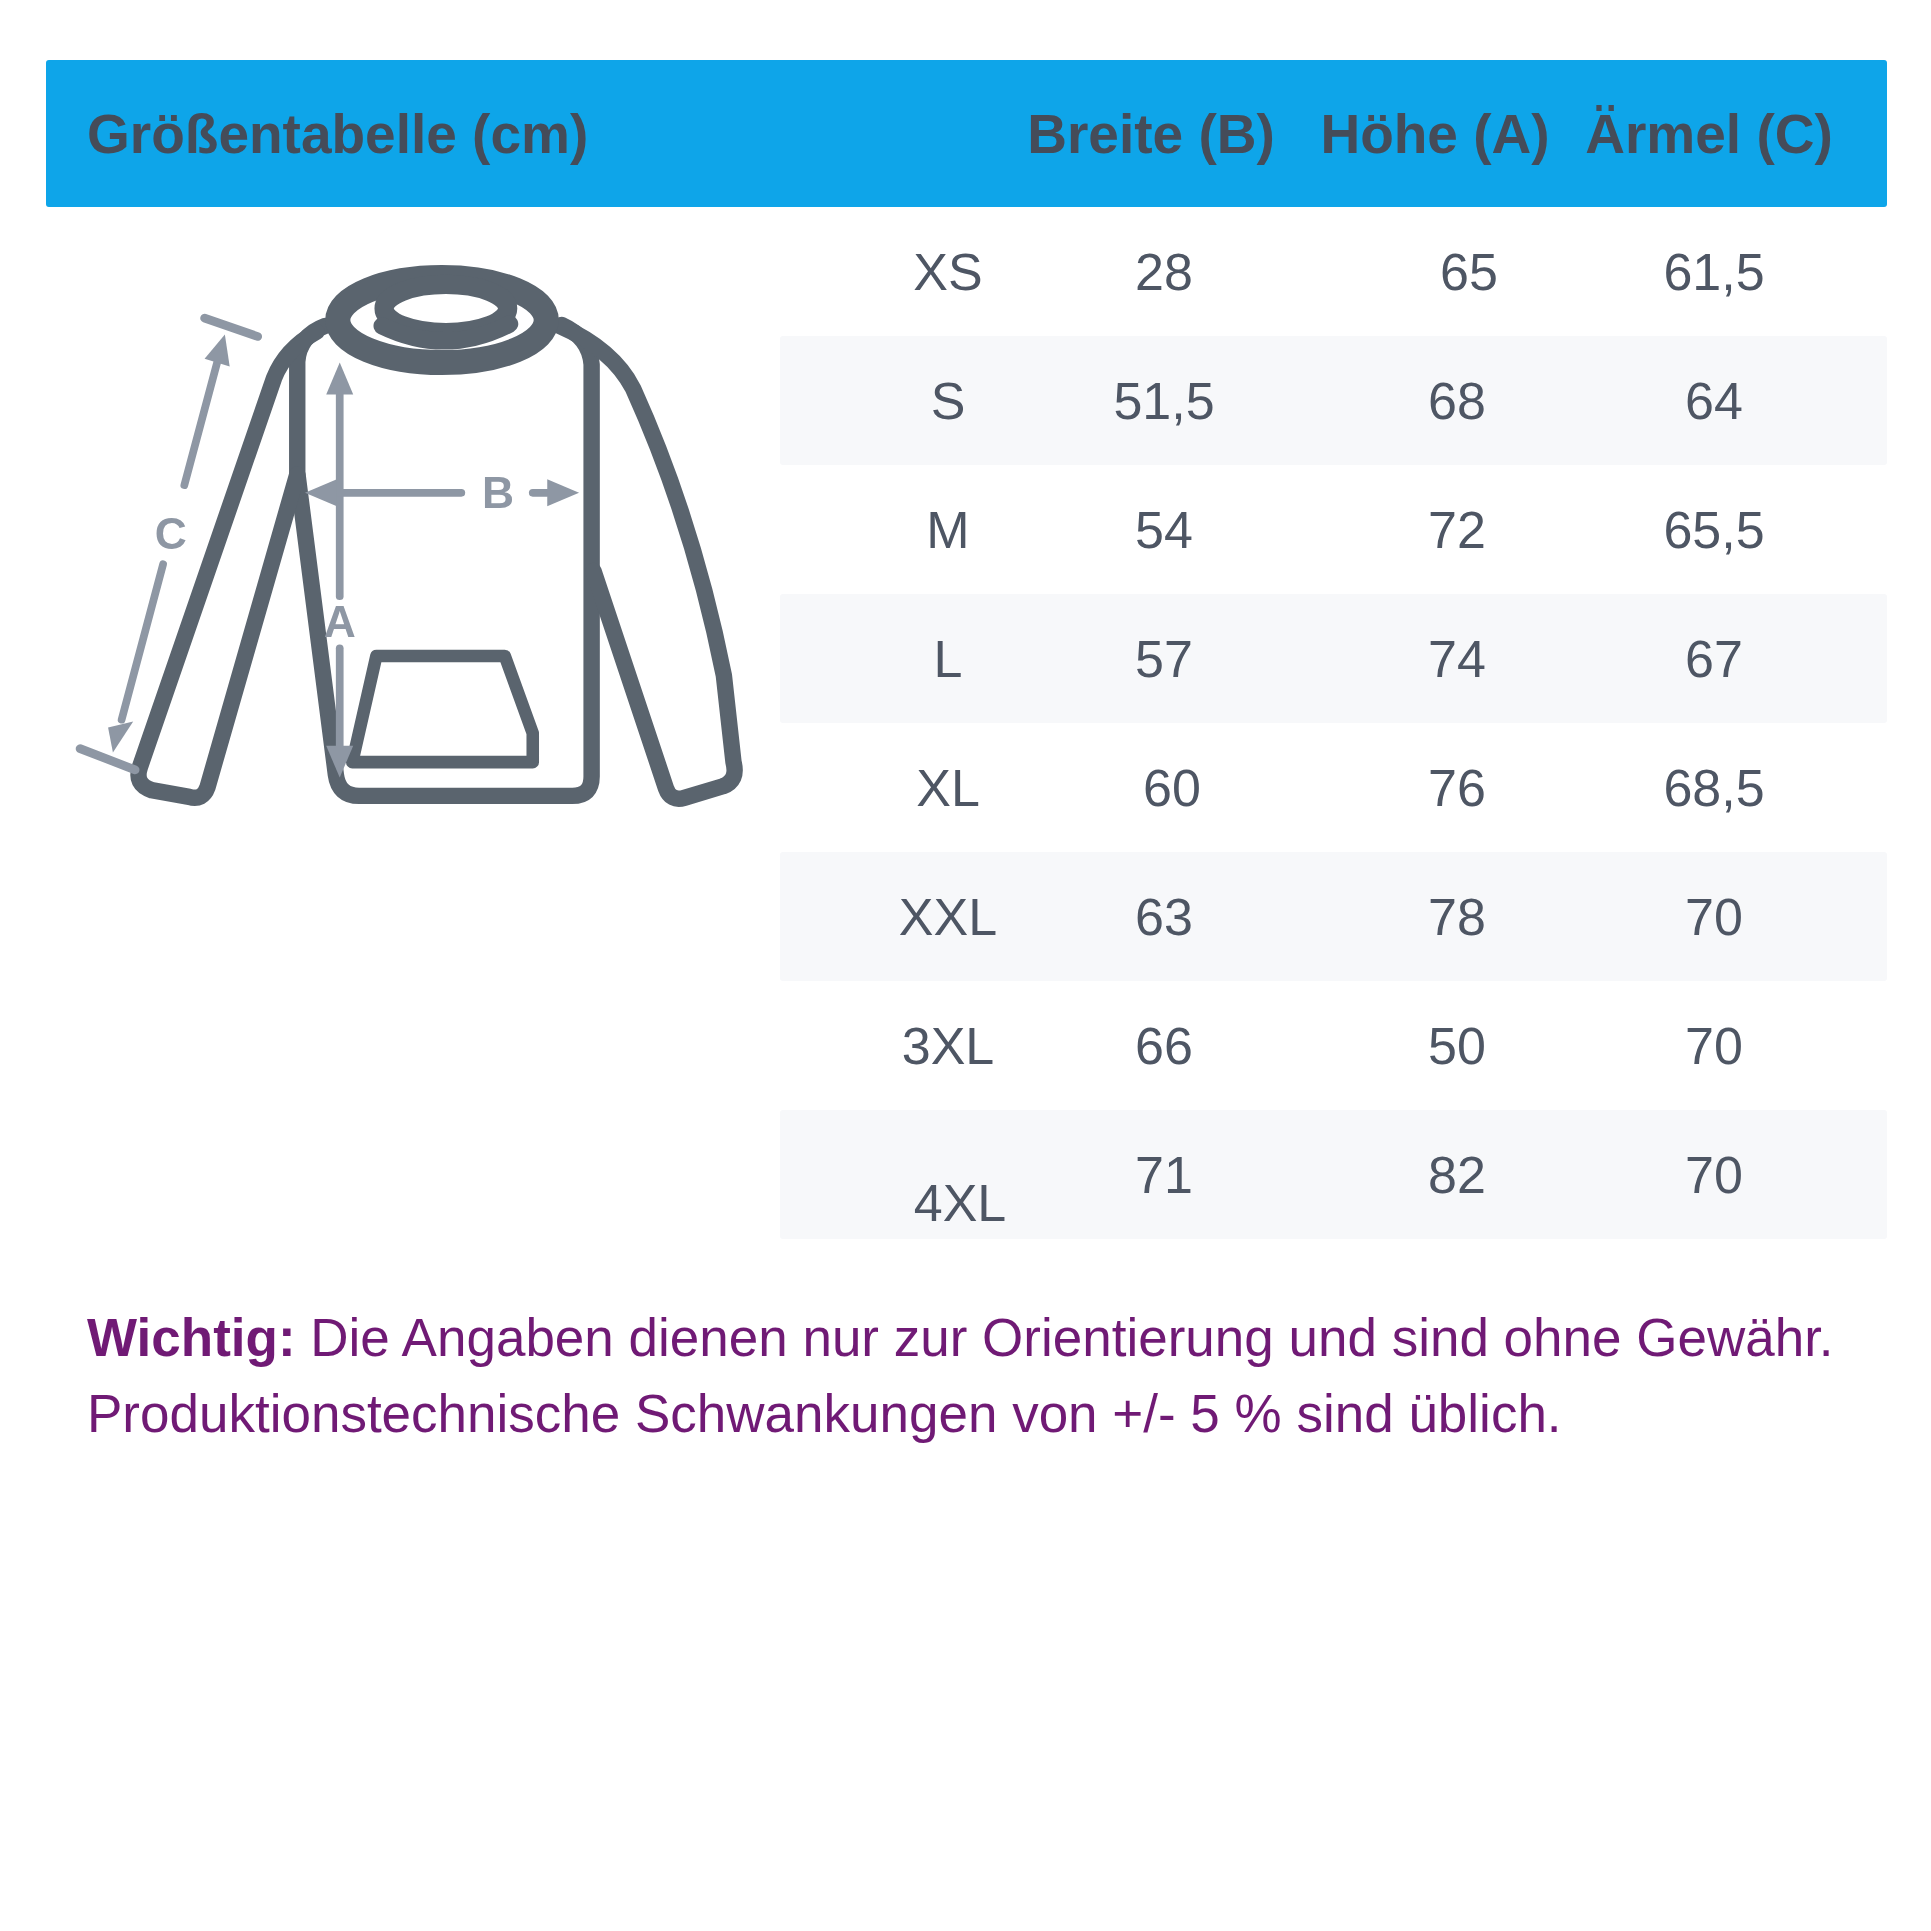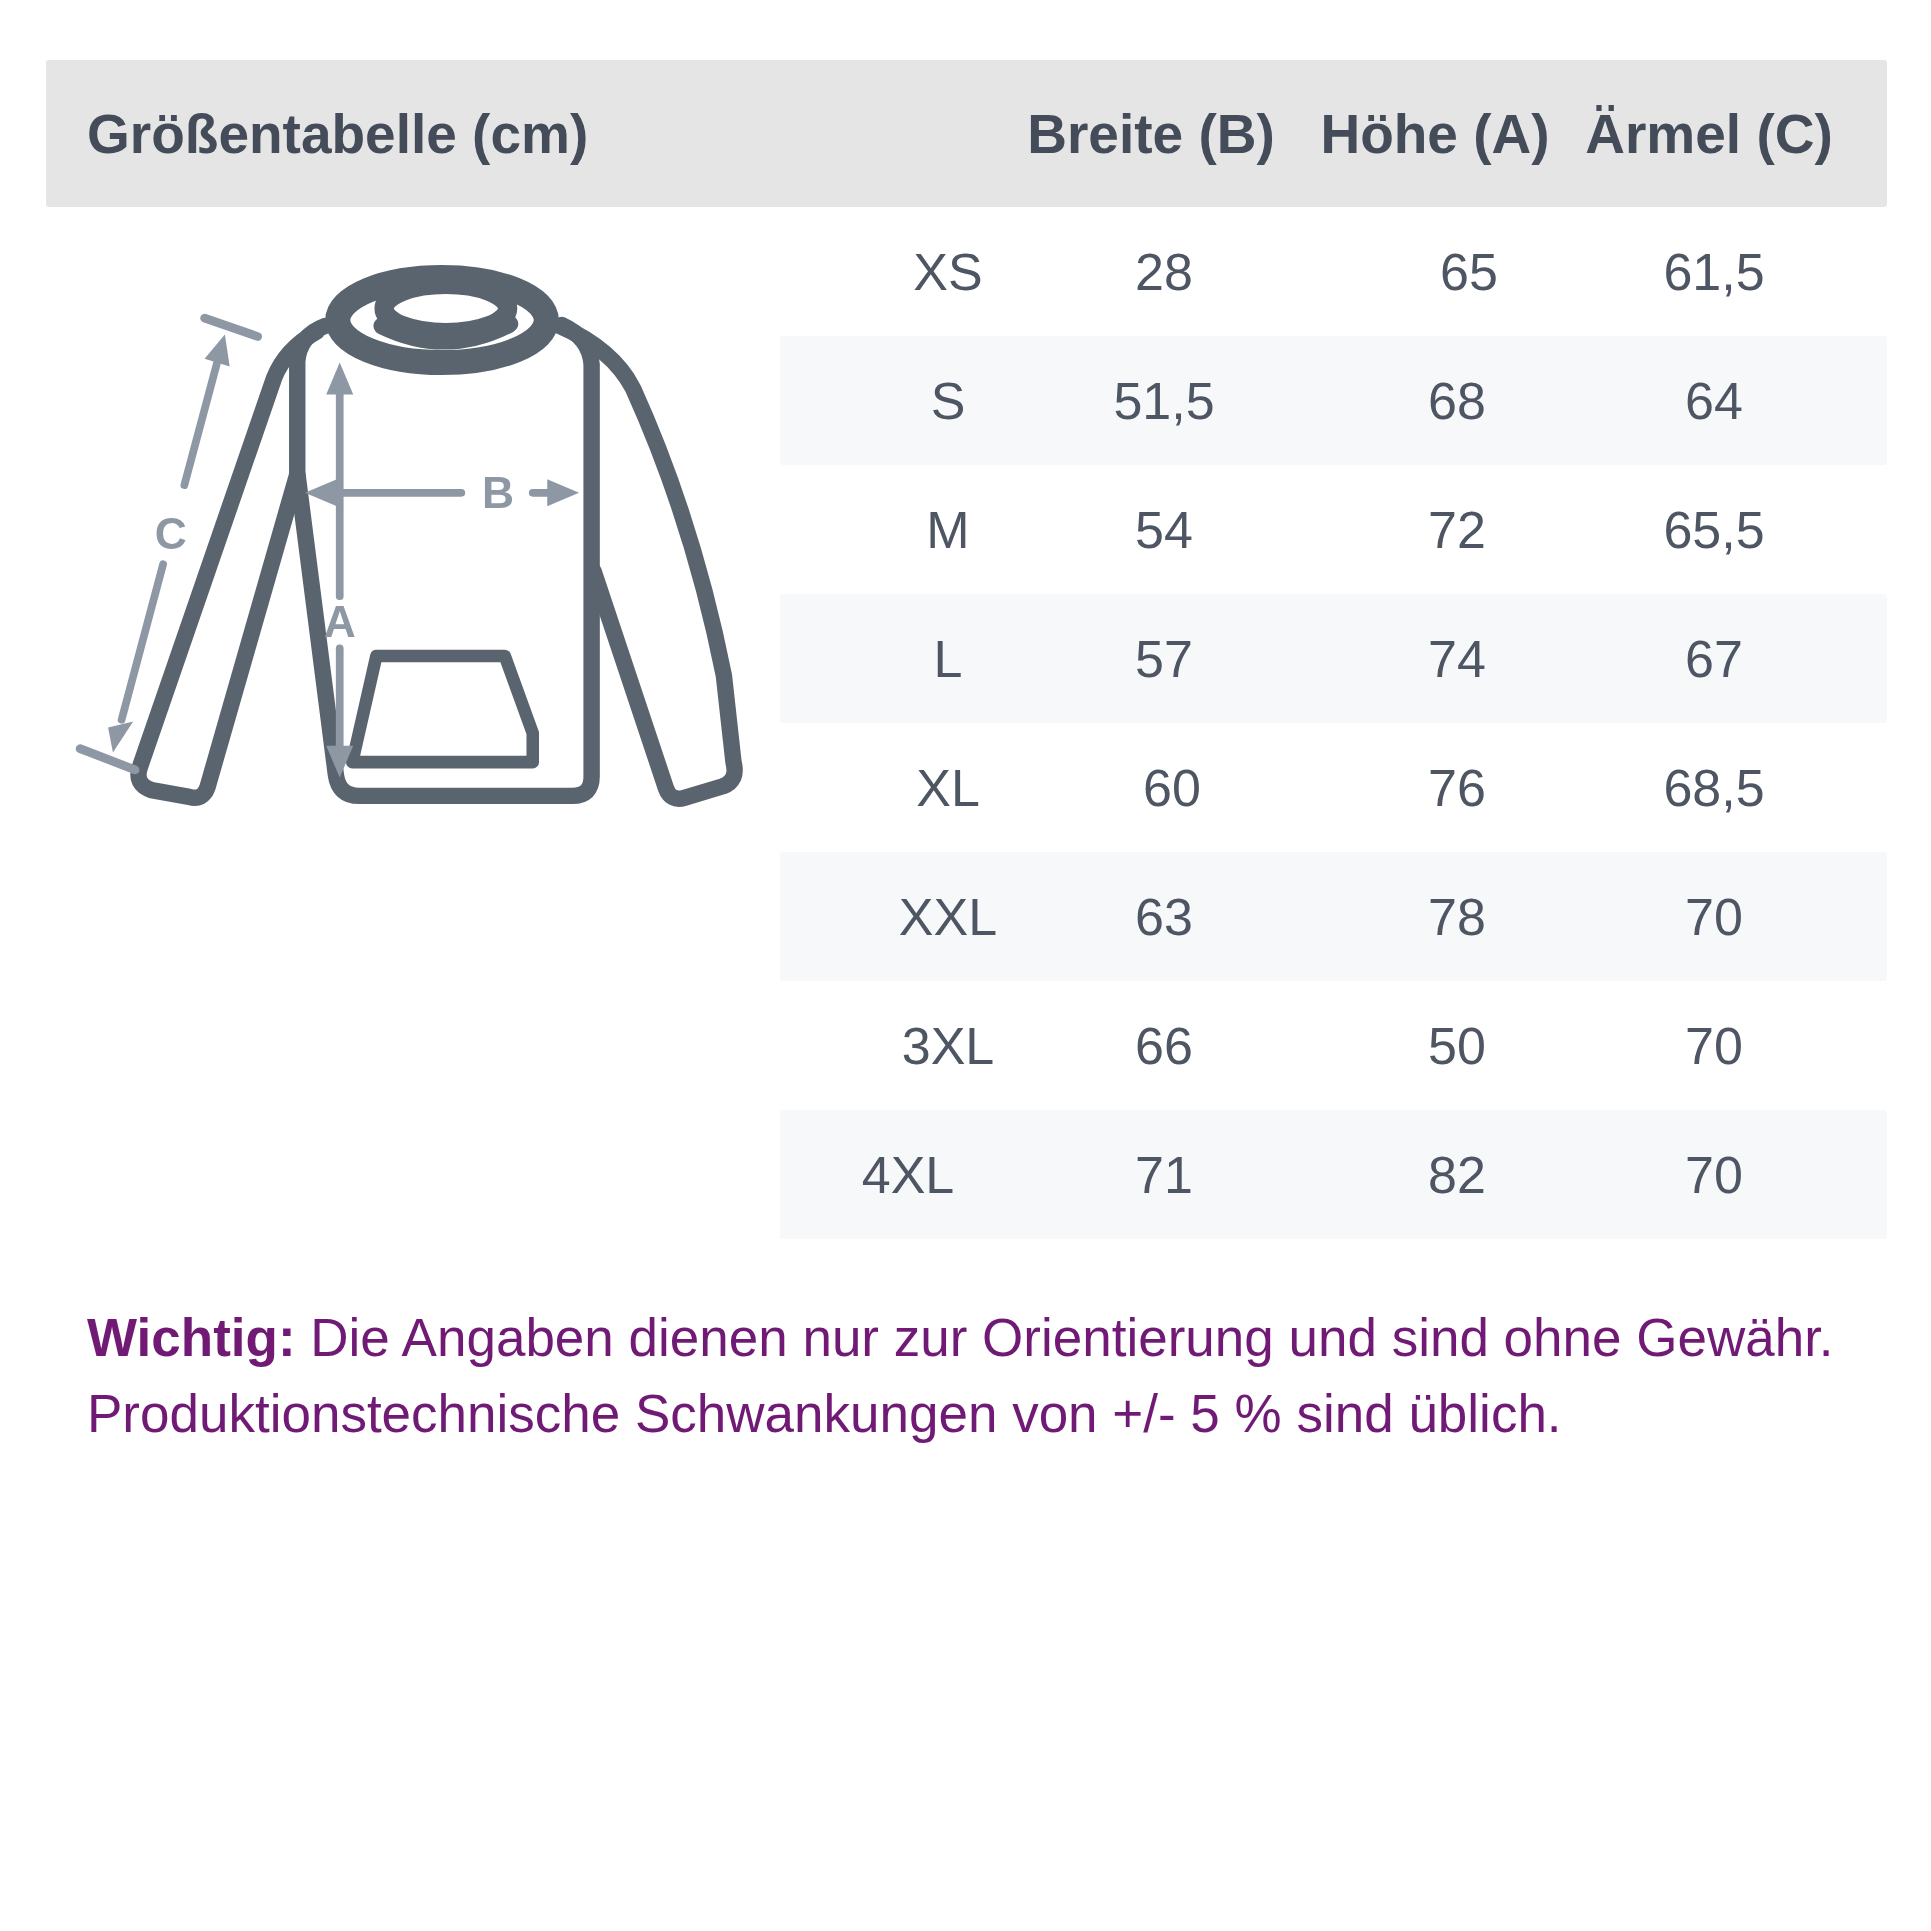--- a/index.html
+++ b/index.html
@@ -3,21 +3,21 @@
 <meta charset="utf-8">
 <style>
   html,body{margin:0;padding:0;}
   body{
     width:1931px;height:1931px;position:relative;overflow:hidden;
     background:#ffffff;font-family:"Liberation Sans", sans-serif;
   }
   
   .header-band{
     position:absolute;left:46px;top:60px;width:1841px;height:147px;
-    background:#e5e5e5;border-radius:2.9px;
+    background:#0ea5e9;border-radius:2.9px;
   }
   .header-title{
     position:absolute;left:41px;top:50%;transform:translateY(-50%);
     font-size:55px;font-weight:bold;color:#454c59;white-space:nowrap;
   }
   .header-col{
     position:absolute;top:50%;transform:translate(-50%,-50%);
     font-size:55px;font-weight:bold;color:#454c59;white-space:nowrap;
   }
   .col-breite{left:1105px;}
@@ -96,21 +96,21 @@
       <span class="cell" style="left: 1714px;">70</span>
     </div>
     <div class="row">
       <span class="cell" style="left: 948px;">3XL</span>
       <span class="cell" style="left: 1164px;">66</span>
       <span class="cell" style="left: 1457px;">50</span>
       <span class="cell" style="left: 1714px;">70</span>
     </div>
     <div class="row alt">
       <div class="band"></div>
-      <span class="cell" style="left: 908px;">4XL</span>
+      <span class="cell" style="left: 960px; margin-top: 28px;">4XL</span>
       <span class="cell" style="left: 1164px;">71</span>
       <span class="cell" style="left: 1457px;">82</span>
       <span class="cell" style="left: 1714px;">70</span>
     </div>
   </div>
 
 <svg class="diagram" viewBox="0 0 760 660">
 
   <g stroke="#5a646e" fill="none" stroke-linecap="round" stroke-linejoin="round">
     <path stroke-width="17" d="M 287 118 Q 260 128 258 155 L 258 270 L 298 583 Q 301 605 322 605 L 543 605 Q 563 605 563 585 L 563 158 Q 561 130 532 117"></path>

